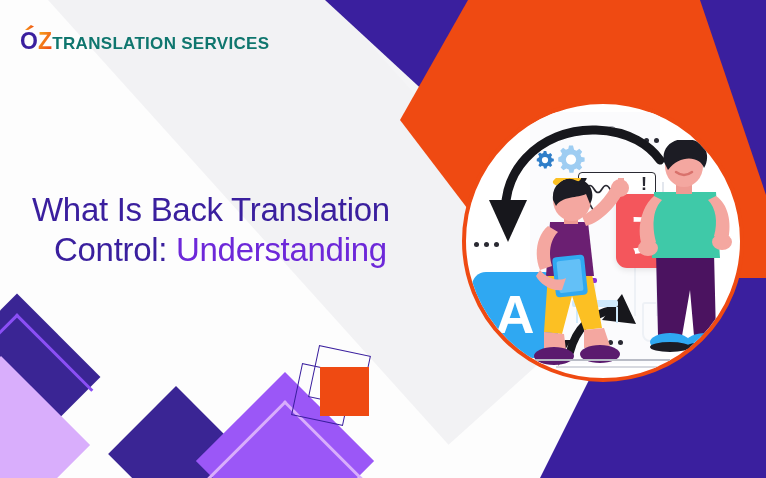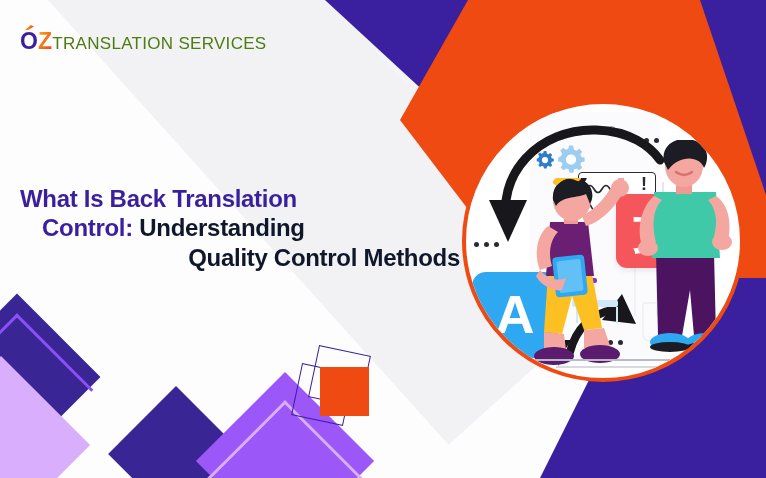--- a/index.html
+++ b/index.html
@@ -56,29 +56,29 @@
   
   .logo{position:absolute;left:20px;top:30px;display:flex;align-items:baseline;
     letter-spacing:.2px;z-index:40;}
   .logo-o{font-size:23px;font-weight:700;color:#3a1f9e;line-height:1;position:relative;}
   .logo-o .accent{position:absolute;left:5px;top:-5px;width:9px;height:5px;
     background:linear-gradient(100deg,#f6a21e,#ef4a12);
     clip-path:polygon(0 100%,65% 0,100% 30%,35% 100%);}
   .logo-z{font-size:23px;font-weight:700;line-height:1;
     background:linear-gradient(120deg,#f6a21e 10%,#ef4a12 85%);
     -webkit-background-clip:text;background-clip:text;color:transparent;}
-  .logo-rest{font-size:17px;font-weight:400;color:#4d7c0f;line-height:1;letter-spacing:.3px;}
-
-  
-  .headline{position:absolute;left:20px;top:168px;width:440px;z-index:40;
-    font-size:24px;font-weight:700;line-height:1.22;color:#3a1f9e;letter-spacing:-.3px;}
+  .logo-rest{font-size:17px;font-weight:700;color:#0f766e;line-height:1;letter-spacing:.3px;}
+
+  
+  .headline{position:absolute;left:32px;top:168px;width:440px;z-index:40;
+    font-size:33px;font-weight:400;line-height:1.22;color:#3a1f9e;letter-spacing:-.3px;}
   .h-l1{display:block;}
   .h-l2{display:block;padding-left:22px;}
   .h-l3{display:block;}
-  .hl-orange{color:#0f172a;text-align:right;}
+  .hl-orange{color:#6d28d9;}
 
   
   .illu-wrap{position:absolute;left:462px;top:100px;width:282px;height:282px;
     border-radius:50%;border:4px solid #ef4a12;background:#ffffff;overflow:hidden;z-index:30;
     box-sizing:border-box;}
   .illu{position:absolute;inset:0;}
 
   .dots{position:absolute;display:flex;gap:5px;}
   .dots span{width:5px;height:5px;border-radius:50%;background:#2a2a33;display:block;}
   .dots-tr{left:168px;top:34px;}
@@ -163,21 +163,20 @@
       <span>O</span>
       <span class="accent"></span>
     </span>
     <span class="logo-z">Z</span>
     <span class="logo-rest">TRANSLATION SERVICES</span>
   </div>
 
   <h1 class="headline">
     <span class="h-l1">What Is Back Translation</span>
     <span class="h-l2"><span>Control: </span><span class="hl-orange">Understanding</span></span>
-    <span class="h-l3 hl-orange">Quality Control Methods</span>
   </h1>
 
   <div class="illu-wrap">
     <div class="illu">
 
       <div class="bg-panel"></div>
       <div class="bg-line1"></div>
       <div class="bg-line2"></div>
       <div class="lamp"></div>
       <div class="lamp-b"></div>

